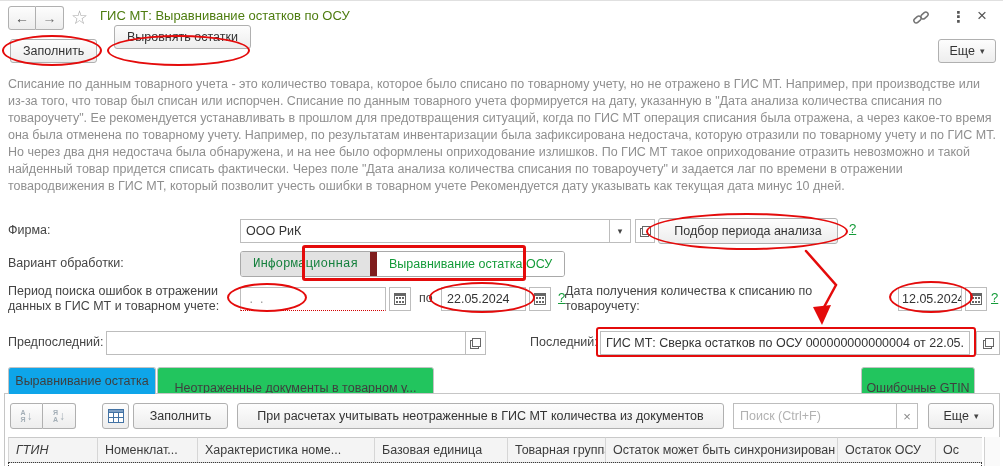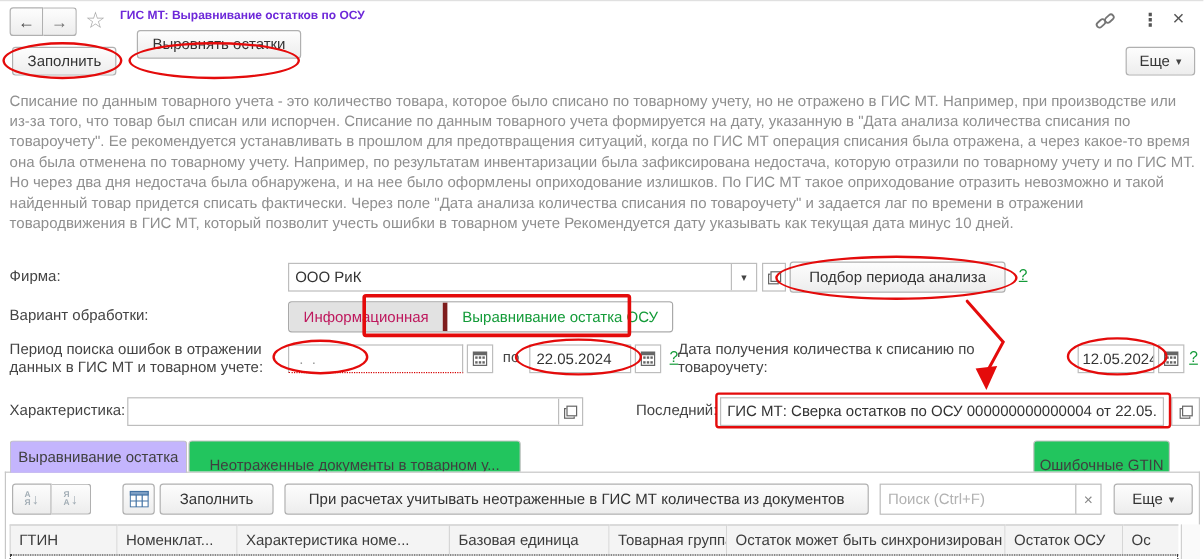--- a/index.html
+++ b/index.html
@@ -34,27 +34,27 @@
   .ico-open::after{content:"";position:absolute;right:0;top:0;width:7px;height:7px;border:1px solid #666;background:#fff;}
   .ico-cal{position:relative;width:12px;height:12px;border:1px solid #666;border-top:3px solid #666;background:#fff;display:inline-block;}
   .ico-cal::after{content:"";position:absolute;left:1px;top:1px;width:2px;height:2px;background:#666;
       box-shadow:3px 0 #666,6px 0 #666,0 4px #666,3px 4px #666,6px 4px #666;}
   .sort-ic{display:flex;align-items:center;gap:1px;color:#a3aeb6;}
   .sort-ic .lt{display:flex;flex-direction:column;font-size:7px;line-height:7px;font-weight:bold;}
   .sort-ic .ar{font-size:12px;line-height:12px;}
   
   .seg{display:flex;border:1px solid #a9a9a9;border-radius:3px;height:26px;overflow:hidden;}
   .seg .opt{display:flex;align-items:center;justify-content:center;padding:0 12px;white-space:nowrap;}
-  .seg .opt.off{background:#e2e2e2;color:#be185d;border-right:4px solid #7f1d1d;}
+  .seg .opt.off{background:#e2e2e2;color:#15803d;border-right:7px solid #7f1d1d;font-family:Liberation Mono, monospace;}
   .seg .opt.on{background:#fff;color:#149b39;}
   
   .tab{position:absolute;top:366px;height:42px;display:flex;align-items:center;justify-content:center;
        background:#22c55e;border:1px solid #c3c3c3;border-radius:3px 3px 0 0;color:#3f3f3f;
        padding:0 8px;white-space:nowrap;overflow:hidden;}
-  .tab.active{background:#c4b5fd;height:27px;border-bottom:none;z-index:6;}
+  .tab.active{background:#0ea5e9;height:27px;border-bottom:none;z-index:6;}
   .group{position:absolute;left:4px;top:392px;width:996px;height:74px;background:#fff;
          border:1px solid #c6c6c6;border-bottom:none;z-index:1;}
   .tbtn{height:26px;}
   .search{position:absolute;height:26px;border:1px solid #bdbdbd;padding:0 6px;font-size:12.5px;
           font-family:inherit;color:#333;outline:none;}
   .search::placeholder{color:#b2b2b2;}
   
   .th{position:absolute;top:436px;height:26px;background:#f4f4f4;border-top:1px solid #c9c9c9;
       border-bottom:1px solid #c9c9c9;border-right:1px solid #d6d6d6;display:flex;align-items:center;
       padding:0 7px;color:#3c3c3c;white-space:nowrap;overflow:hidden;z-index:2;}
@@ -74,21 +74,21 @@
 
   <div class="abs" style="left:8px;top:5px;display:flex;">
     <div class="btn navbtn left">
         <span>←</span>
       </div>
     <div class="btn navbtn right">
         <span style="color:#6f6f6f;">→</span>
       </div>
   </div>
   <div class="abs" style="left:71px;top:5px;font-size:19px;color:#a8a8a8;">☆</div>
-  <div class="abs" style="left:100px;top:7px;font-size:10px;font-weight:bold;color:#6d28d9;">ГИС МТ: Выравнивание остатков по ОСУ</div>
+  <div class="abs" style="left:100px;top:7px;font-size:13px;font-weight:normal;color:#4d7c0f;">ГИС МТ: Выравнивание остатков по ОСУ</div>
 
   <div class="abs" style="left:912px;top:8px;">
     <svg width="18" height="17" viewBox="0 0 18 17">
       <g fill="none" stroke="#757575" stroke-width="1.5">
         <rect x="1.5" y="8.2" width="8" height="4.6" rx="2.3" transform="rotate(-42 5.5 10.5)"></rect>
         <rect x="8.5" y="4.2" width="8" height="4.6" rx="2.3" transform="rotate(-42 12.5 6.5)"></rect>
       </g>
     </svg>
   </div>
   <div class="abs" style="left:951px;top:7px;font-size:15px;font-weight:bold;color:#555;">⋮</div>
@@ -134,21 +134,21 @@
     </div>
   <div class="abs help" style="left:558px;top:289px;">?</div>
 
   <div class="abs label" style="left:565px;top:283px;width:272px;">Дата получения количества к списанию по товароучету:</div>
   <div class="field abs" style="left:898px;top:286px;width:64px;padding:0 3px;">12.05.2024</div>
   <div class="sqbtn abs" style="left:965px;top:286px;width:22px;">
       <span class="ico-cal"></span>
     </div>
   <div class="abs help" style="left:991px;top:289px;">?</div>
 
-  <div class="abs label" style="left:8px;top:334px;">Характеристика:</div>
+  <div class="abs label" style="left:8px;top:334px;">Предпоследний:</div>
   <div class="field abs" style="left:106px;top:330px;width:380px;">
     <span class="val"></span>
     <span class="attach">
         <span class="ico-open"></span>
       </span>
   </div>
   <div class="abs label" style="left:530px;top:334px;">Последний:</div>
   <div class="field abs" style="left:600px;top:330px;width:370px;">
     <span class="val">ГИС МТ: Сверка остатков по ОСУ 000000000000004 от 22.05.2</span>
   </div>
@@ -195,21 +195,21 @@
   <div class="btn tbtn abs" style="left:237px;top:402px;width:487px;z-index:2;">При расчетах учитывать неотраженные в ГИС МТ количества из документов</div>
   <input class="search" style="left: 733px; top: 402px; width: 164px; z-index: 2;" placeholder="Поиск (Ctrl+F)">
   <div class="sqbtn abs" style="left:896px;top:402px;width:22px;height:26px;color:#888;font-size:13px;z-index:2;">
       <span>×</span>
     </div>
   <div class="btn tbtn abs" style="left:928px;top:402px;width:66px;z-index:2;">
     <span>Еще</span>
     <span class="caret">▾</span>
   </div>
 
-  <div class="th" style="left:8px;width:90px;border-left:1px solid #d6d6d6;">ГТИН</div>
+  <div class="th" style="left:8px;width:90px;border-left:1px solid #d6d6d6;font-style:italic;">ГТИН</div>
   <div class="th" style="left:98px;width:100px;">Номенклат...</div>
   <div class="th" style="left:375px;width:133px;">Базовая единица</div>
   <div class="th" style="left:198px;width:177px;">Характеристика номе...</div>
   <div class="th" style="left:508px;width:98px;">Товарная группа</div>
   <div class="th" style="left:606px;width:232px;">Остаток может быть синхронизирован</div>
   <div class="th" style="left:838px;width:98px;">Остаток ОСУ</div>
   <div class="th" style="left:936px;width:46px;border-right:none;">Ос</div>
   <div class="scrollstrip" style="left:984px;top:436px;width:16px;height:30px;"></div>
 
   <div class="dotted-row" style="left:8px;top:461px;width:974px;height:10px;"></div>

